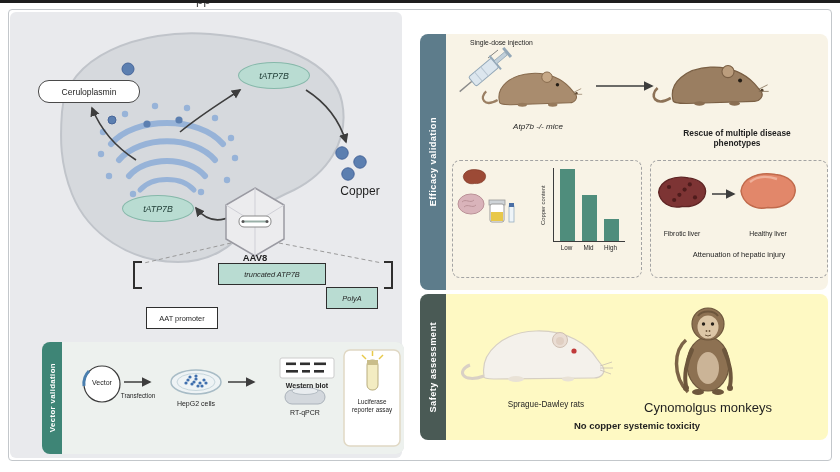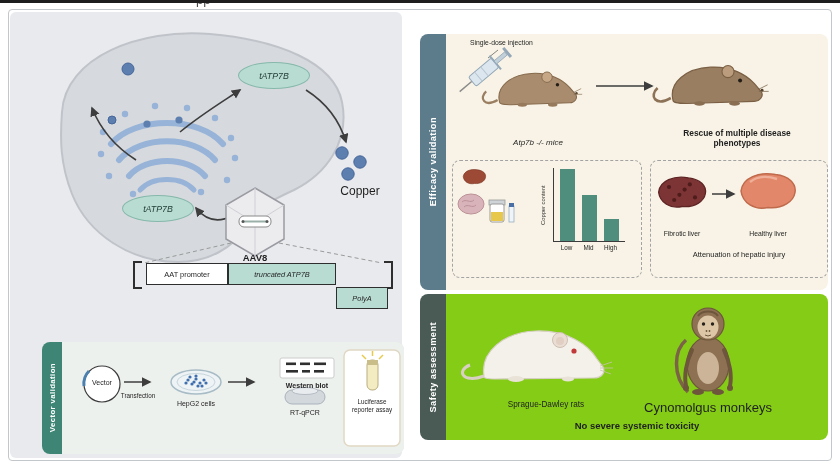--- a/index.html
+++ b/index.html
@@ -132,27 +132,28 @@
         <line x1="221" y1="231" x2="134" y2="251"></line>
         <line x1="269" y1="231" x2="372" y2="251"></line>
       </g>
 
       <g stroke="#2e2e2e" stroke-width="2" fill="none">
         <path d="M132,250 h-8 v26 h8"></path>
         <path d="M374,250 h8 v26 h-8"></path>
       </g>
     </svg>
 
+    <div class="pill">Ceruloplasmin</div>
     <div class="oval" style="left:112px;top:183px;">tATP7B</div>
     <div class="oval" style="left:228px;top:50px;">tATP7B</div>
     <div class="lbl center" style="left:318px;top:172px;width:64px;font-size:12px;">Copper</div>
     <div class="lbl center bold" style="left:221px;top:240px;width:48px;font-size:9.5px;">AAV8</div>
 
     <div class="construct">
-      <div class="cbox" style="width:82px;">AAT promoter</div>
+      <div class="cbox" style="width:72px;margin-top:44px;">AAT promoter</div>
       <div class="cbox green" style="width:108px;text-align:right;">truncated ATP7B</div>
       <div class="cbox green" style="width:52px;margin-top:24px;">PolyA</div>
     </div>
 
     <div class="vv-strip">
       <div class="vv-side">
         <span>Vector validation</span>
       </div>
       <div class="vv-content">
         <svg width="342" height="112" viewBox="0 0 342 112">
@@ -294,21 +295,21 @@
           </g>
         </g>
         <line x1="266" y1="160" x2="288" y2="160" stroke="#3d3d3d" stroke-width="1.6" marker-end="url(#ah3)"></line>
         <g transform="translate(292,136) scale(1.5)">
           <path d="M2,14 C3,5 14,1 25,3 C34,4 39,9 38,15 C37,21 30,26 20,25 C11,27 3,22 2,14 Z" fill="#e2876a" stroke="#c06a4c"></path>
           <path d="M8,8 C13,4 20,4 26,6" stroke="#efb09a" stroke-width="1.6" fill="none"></path>
         </g>
       </svg>
 
       <div class="lbl" style="left:24px;top:5px;width:96px;font-size:6.8px;">Single-dose injection</div>
-      <div class="lbl center italic" style="left:44px;top:104px;width:96px;font-size:8px;">Atp7b -/- mice</div>
+      <div class="lbl center italic" style="left:44px;top:88px;width:96px;font-size:8px;">Atp7b -/- mice</div>
       <div class="lbl center bold" style="left:231px;top:94px;width:120px;font-size:8.4px;">Rescue of multiple disease phenotypes</div>
 
       <div class="chart">
         <div class="ylabel">Copper content</div>
         <div class="plot">
           <div class="bar" style="height: 72px; background: rgb(79, 141, 124);"></div>
           <div class="bar" style="height: 46px; background: rgb(79, 141, 124);"></div>
           <div class="bar" style="height: 22px; background: rgb(79, 141, 124);"></div>
         </div>
         <div class="xlabels">
@@ -321,21 +322,21 @@
       <div class="lbl center" style="left:201px;top:196px;width:70px;font-size:6.8px;">Fibrotic liver</div>
       <div class="lbl center" style="left:287px;top:196px;width:70px;font-size:6.8px;">Healthy liver</div>
       <div class="lbl center" style="left:210px;top:216px;width:166px;font-size:7.5px;">Attenuation of hepatic injury</div>
     </div>
   </div>
 
   <div class="section" style="left:420px;top:294px;width:408px;height:146px;">
     <div class="vside" style="background:#4a5a55;">
       <span>Safety assessment</span>
     </div>
-    <div class="sec-content" style="background:#84cc16;">
+    <div class="sec-content" style="background:#fef9c3;">
       <svg width="382" height="146" viewBox="0 0 382 146">
         <g transform="translate(24,24)">
           <path d="M14,58 C-8,66 -14,52 0,47" stroke="#d9d0c5" stroke-width="3" fill="none"></path>
           <path d="M14,58 C10,34 34,14 66,13 C96,12 118,26 127,41 L133,49 C136,55 131,60 124,60 L24,61 C17,61 13,60 14,58 Z" fill="#f4f1eb" stroke="#d6cfc3" stroke-width="1.2"></path>
           <circle cx="90" cy="22" r="7.5" fill="#eaddd3" stroke="#cfbfb2"></circle>
           <circle cx="90" cy="23" r="4" fill="#e0cfc2"></circle>
           <circle cx="104" cy="33" r="2.6" fill="#c03a3a"></circle>
           <path d="M130,48 L142,44 M130,50 L143,50 M130,52 L141,56" stroke="#c9c0b2" stroke-width="0.8"></path>
           <ellipse cx="98" cy="61" rx="6" ry="2.5" fill="#e9e2d6"></ellipse>
           <ellipse cx="46" cy="61" rx="8" ry="3" fill="#e9e2d6"></ellipse>
@@ -355,16 +356,16 @@
             <circle cx="40.5" cy="24" r="1.7" fill="#26211a"></circle>
           <circle cx="34.5" cy="31" r="0.9" fill="#6d563c"></circle>
             <circle cx="37.5" cy="31" r="0.9" fill="#6d563c"></circle>
           <path d="M33,35 Q36,37 39,35" stroke="#6d563c" stroke-width="1" fill="none"></path>
           <ellipse cx="26" cy="92" rx="6" ry="3" fill="#6d563c"></ellipse>
             <ellipse cx="46" cy="92" rx="6" ry="3" fill="#6d563c"></ellipse>
         </g>
       </svg>
       <div class="lbl center" style="left:30px;top:106px;width:140px;font-size:8.2px;">Sprague-Dawley rats</div>
       <div class="lbl center" style="left:196px;top:106px;width:132px;font-size:13px;">Cynomolgus monkeys</div>
-      <div class="lbl center bold" style="left:0;top:126px;width:382px;font-size:9.5px;">No severe systemic toxicity</div>
+      <div class="lbl center bold" style="left:0;top:126px;width:382px;font-size:9.5px;">No copper systemic toxicity</div>
     </div>
   </div>
 </div>
 
 </body></html>

